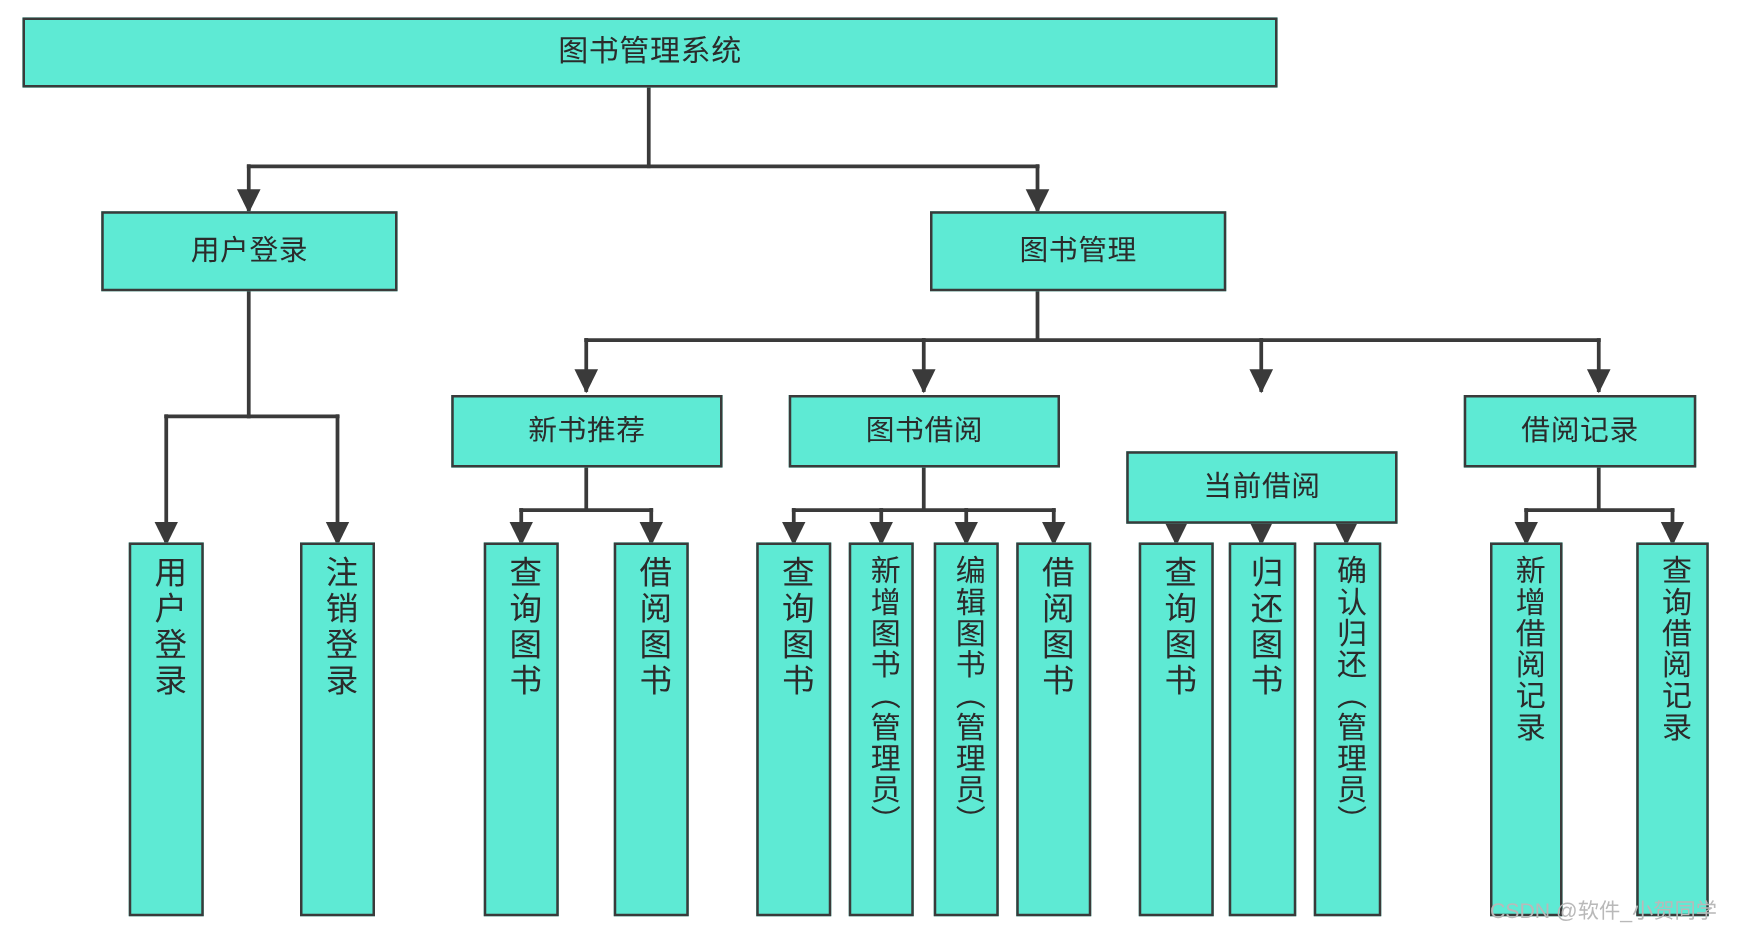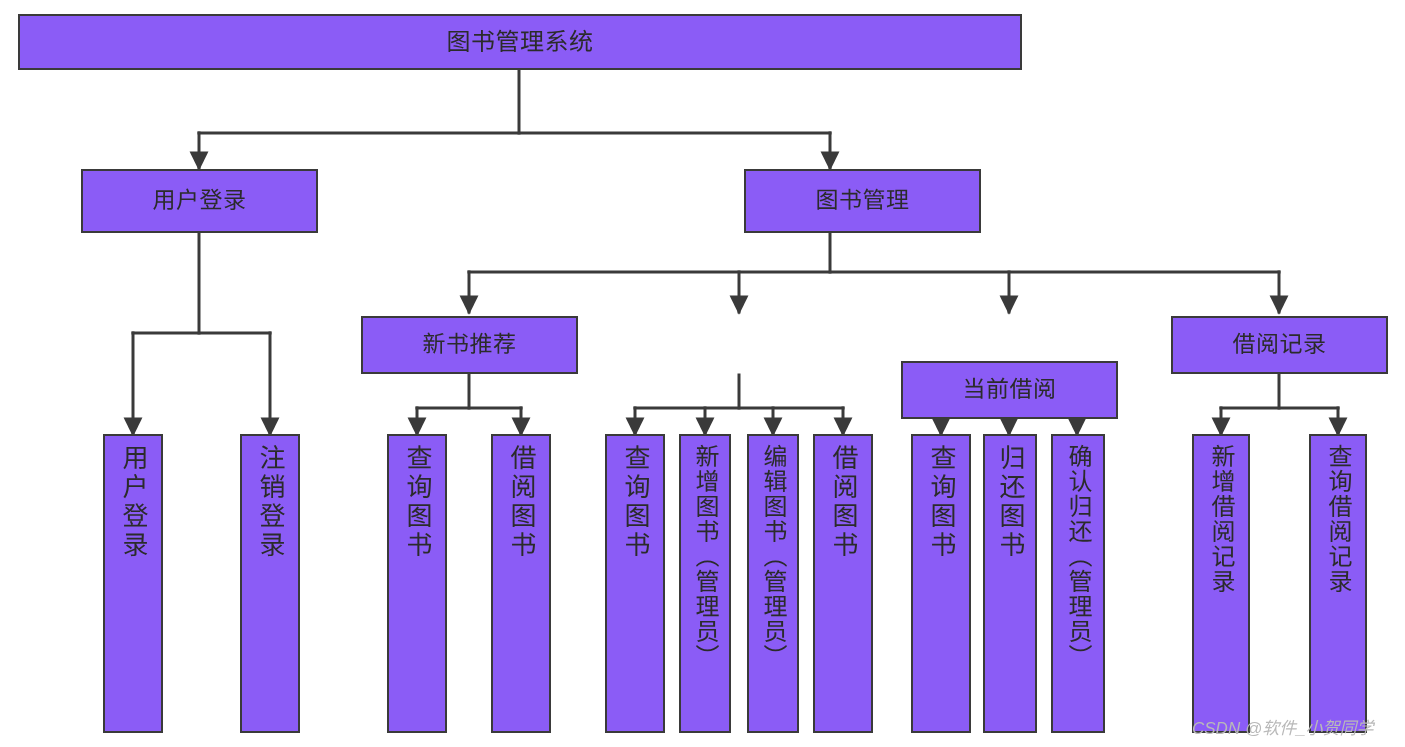--- a/index.html
+++ b/index.html
@@ -20,26 +20,27 @@
     position: absolute;
     left: 0;
     top: 0;
     width: 1405px;
     height: 747px;
     pointer-events: none;
   }
   .node {
     position: absolute;
     box-sizing: border-box;
-    background: #8b5cf6;
+    background: #5eead4;
     border: 2px solid #3a3a3a;
     display: flex;
     align-items: center;
     justify-content: center;
     overflow: hidden;
+    font-family: Liberation Serif, serif;
   }
   .node .label {
     color: #2b2b2b;
     letter-spacing: 0.5px;
     line-height: 1.18;
     text-align: center;
     white-space: nowrap;
   }
   
   .node.h .label {
@@ -65,21 +66,20 @@
   .node.v.narrow .label {
     font-size: 24px;
     letter-spacing: 1px;
   }
   .watermark {
     position: absolute;
     color: #b9b9b9;
     font-size: 17px;
     white-space: nowrap;
     user-select: none;
-    font-style: italic;
   }
 </style>
 </head>
 <body>
 
 <div id="canvas">
 
   <svg id="edges" viewBox="0 0 1405 747" width="1405" height="747" xmlns="http://www.w3.org/2000/svg">
     <defs>
       <marker id="arrow" viewBox="0 0 12 12" refX="9.5" refY="6" markerWidth="7" markerHeight="7" orient="auto-start-reverse">
@@ -137,24 +137,27 @@
   <div class="node h" style="left:81px; top:169px; width:237px; height:64px;">
     <span class="label">用户登录</span>
   </div>
   <div class="node h" style="left:744px; top:169px; width:237px; height:64px;">
     <span class="label">图书管理</span>
   </div>
 
   <div class="node h" style="left:361px; top:316px; width:217px; height:58px;align-items:center;">
     <span class="label">新书推荐</span>
   </div>
+  <div class="node h" style="left:631px; top:316px; width:217px; height:58px;">
+    <span class="label">图书借阅</span>
+  </div>
   <div class="node h" style="left:901px; top:316px; width:217px; height:58px;margin-top:45px;">
     <span class="label">当前借阅</span>
   </div>
-  <div class="node h" style="left:1171px; top:316px; width:217px; height:58px;">
+  <div class="node h" style="left:1171px; top:316px; width:186px; height:58px;">
     <span class="label">借阅记录</span>
   </div>
 
   <div class="node v" style="left:103px; top:434px; width:60px; height:299px;">
     <span class="label">用户登录</span>
   </div>
   <div class="node v" style="left:240px; top:434px; width:60px; height:299px;">
     <span class="label">注销登录</span>
   </div>
 

